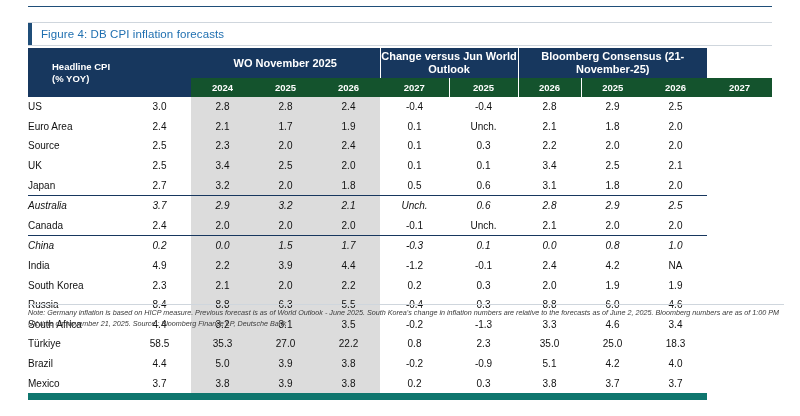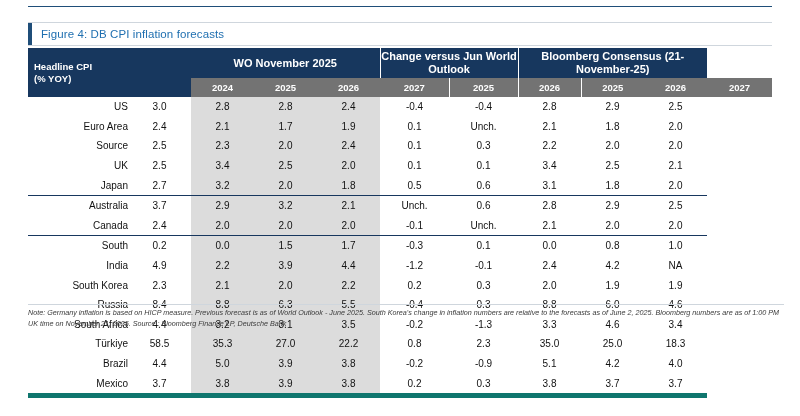--- a/index.html
+++ b/index.html
@@ -80,56 +80,56 @@
     color: #ffffff;
     font-size: 11px;
     font-weight: bold;
     text-align: center;
     height: 30px;
     vertical-align: middle;
     line-height: 1.15;
   }
   .hdr-top th.lbl {
     text-align: left;
-    padding-left: 6px;
+    padding-left: 24px;
     font-size: 9.5px;
     line-height: 1.2;
   }
   .hdr-yr th {
-    background: #737373;
+    background: #14532d;
     color: #ffffff;
     font-size: 9.5px;
     font-weight: bold;
     text-align: center;
     height: 19px;
     vertical-align: middle;
   }
   .sep-l { border-left: 1px solid #ffffff; }
 
   
   td.name {
-    text-align: right;
+    text-align: left;
     padding-left: 6px;
     font-size: 10px;
     color: #111111;
   }
   td.num {
     text-align: center;
     font-size: 10px;
     color: #111111;
   }
   tr.row td {
     height: 19.6px;
     vertical-align: middle;
   }
   .g { background: #dcdcdc; }
   .w { background: #ffffff; }
 
-  tr.bandtop td { border-top: 1px solid #17375e; }
-  tr.last td { border-bottom: 5px solid #0f766e; }
+  tr.bandtop td { border-top: 1px solid #17375e; font-style: italic; }
+  tr.last td { border-bottom: 7px solid #0f766e; }
 
   .footnote {
     position: absolute;
     left: 28px;
     right: 16px;
     bottom: 10px;
     font-size: 7.2px;
     font-style: italic;
     color: #3a3a3a;
     line-height: 1.45;
@@ -265,21 +265,21 @@
             <td class="num g">2.0</td>
             <td class="num g">2.0</td>
             <td class="num g">2.0</td>
             <td class="num w">-0.1</td>
             <td class="num w">Unch.</td>
             <td class="num w">2.1</td>
             <td class="num w">2.0</td>
             <td class="num w">2.0</td>
           </tr>
           <tr class="row bandtop">
-            <td class="name w">South</td>
+            <td class="name w">China</td>
             <td class="num w">0.2</td>
             <td class="num g">0.0</td>
             <td class="num g">1.5</td>
             <td class="num g">1.7</td>
             <td class="num w">-0.3</td>
             <td class="num w">0.1</td>
             <td class="num w">0.0</td>
             <td class="num w">0.8</td>
             <td class="num w">1.0</td>
           </tr>

